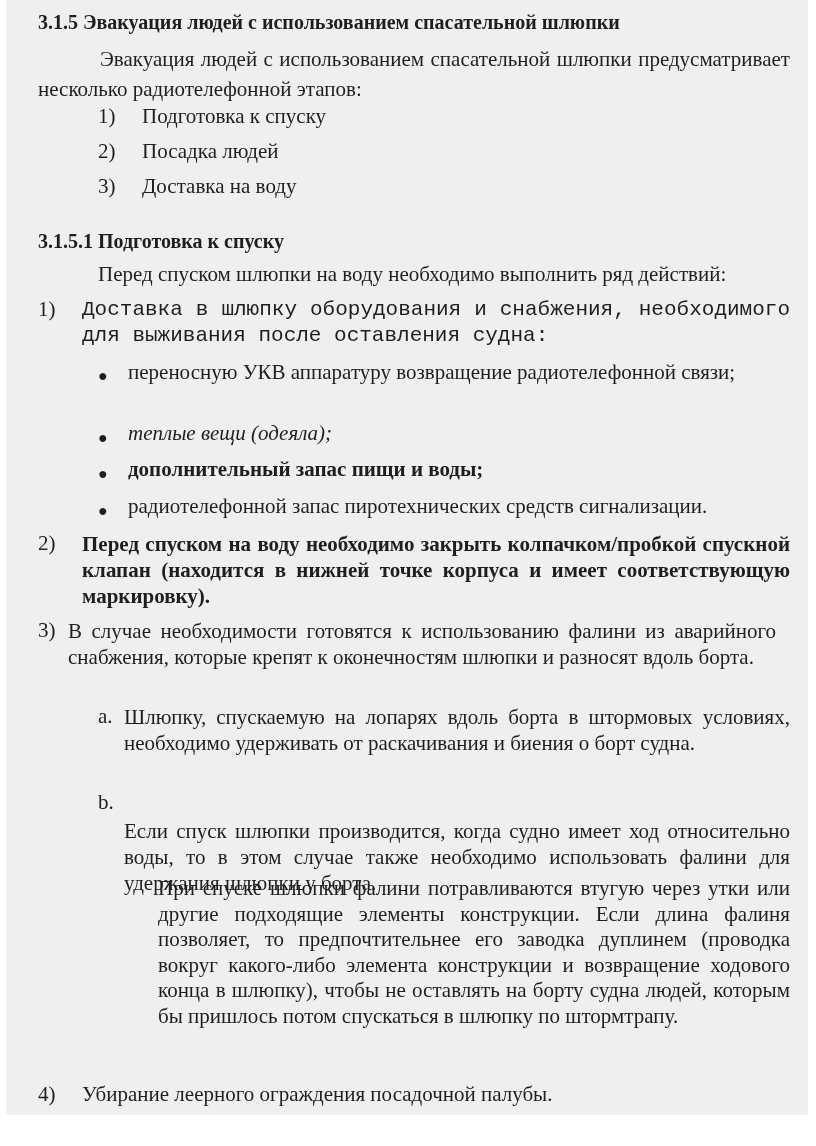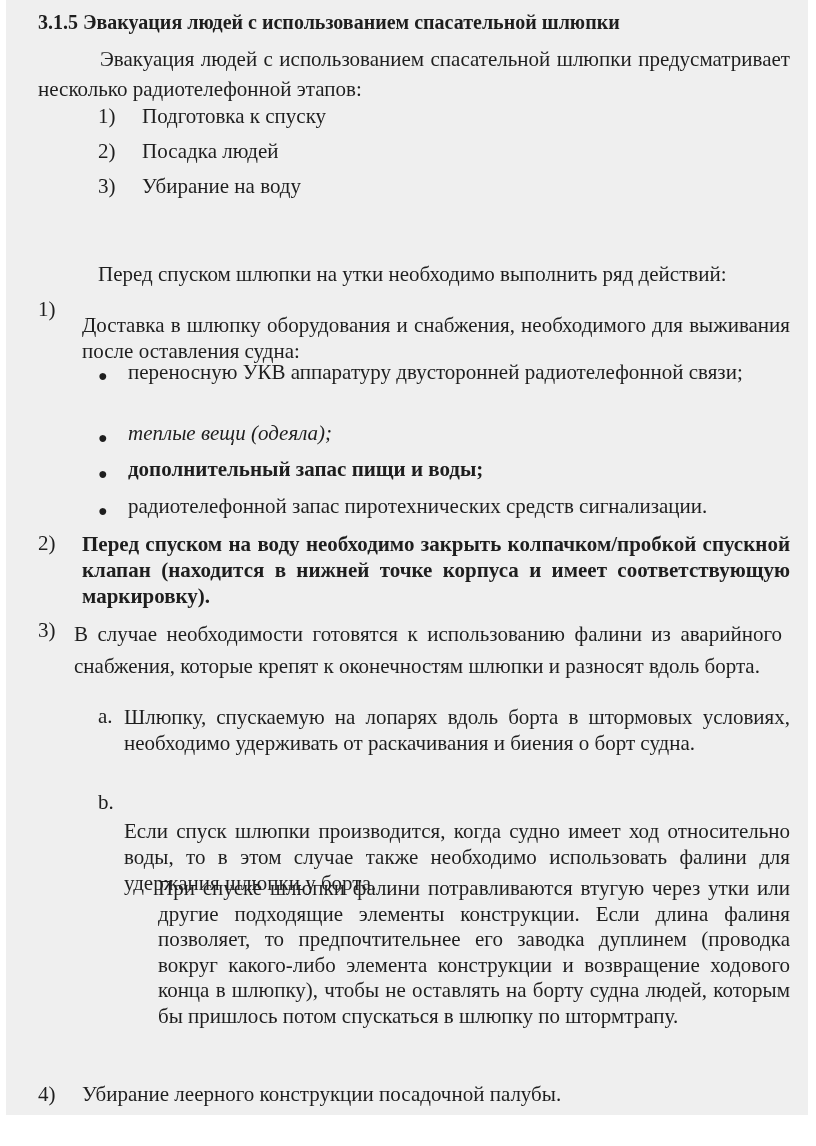--- a/index.html
+++ b/index.html
@@ -23,50 +23,51 @@
   <div class="abs h" style="left:32px;top:10px;">3.1.5  Эвакуация людей с использованием спасательной шлюпки</div>
 
   <div class="abs just" style="left:32px;top:44px;width:752px;text-indent:62px;line-height:30px;">Эвакуация людей с использованием спасательной шлюпки предусматривает несколько радиотелефонной этапов:</div>
 
   <div>
     <div class="abs" style="left:92px;top:104px;">1)</div>
     <div class="abs" style="left:136px;top:104px;">Подготовка к спуску</div>
     <div class="abs" style="left:92px;top:139px;">2)</div>
     <div class="abs" style="left:136px;top:139px;">Посадка людей</div>
     <div class="abs" style="left:92px;top:174px;">3)</div>
-    <div class="abs" style="left:136px;top:174px;">Убирание на воду</div>
+    <div class="abs" style="left:136px;top:174px;">Доставка на воду</div>
   </div>
 
+  <div class="abs h" style="left:32px;top:229px;">3.1.5.1 Подготовка к спуску</div>
 
-  <div class="abs" style="left:92px;top:262px;">Перед спуском шлюпки на утки необходимо выполнить ряд действий:</div>
+  <div class="abs" style="left:92px;top:262px;">Перед спуском шлюпки на воду необходимо выполнить ряд действий:</div>
 
   <div class="abs" style="left:32px;top:297px;">1)</div>
-  <div class="abs just" style="left:76px;top:312px;width:708px;line-height:26px;">Доставка в шлюпку оборудования и снабжения, необходимого для выживания после оставления судна:</div>
+  <div class="abs just" style="left:76px;top:297px;width:708px;line-height:26px;font-family:Liberation Mono, monospace;">Доставка в шлюпку оборудования и снабжения, необходимого для выживания после оставления судна:</div>
 
   <div>
     <div class="bullet" style="left:92px;top:363px;">●</div>
-    <div class="abs just" style="left:122px;top:359px;width:662px;line-height:26px;">переносную УКВ аппаратуру двусторонней радиотелефонной связи;</div>
+    <div class="abs just" style="left:122px;top:359px;width:662px;line-height:26px;">переносную УКВ аппаратуру возвращение радиотелефонной связи;</div>
     <div class="bullet" style="left:92px;top:425px;">●</div>
     <div class="abs" style="left:122px;top:421px;font-style:italic;">теплые вещи (одеяла);</div>
     <div class="bullet" style="left:92px;top:461px;">●</div>
     <div class="abs" style="left:122px;top:457px;font-weight:bold;">дополнительный запас пищи и воды;</div>
     <div class="bullet" style="left:92px;top:498px;">●</div>
     <div class="abs" style="left:122px;top:494px;">радиотелефонной запас пиротехнических средств сигнализации.</div>
   </div>
 
   <div class="abs" style="left:32px;top:531px;">2)</div>
   <div class="abs just" style="left:76px;top:531px;width:708px;line-height:26px;font-weight:bold;">Перед спуском на воду необходимо закрыть колпачком/пробкой спускной клапан (находится в нижней точке корпуса и имеет соответствующую маркировку).</div>
 
   <div class="abs" style="left:32px;top:618px;">3)</div>
-  <div class="abs just" style="left:68px;top:618px;width:708px;line-height:32px;">В случае необходимости готовятся к использованию фалини из аварийного снабжения, которые крепят к оконечностям шлюпки и разносят вдоль борта.</div>
+  <div class="abs just" style="left:62px;top:618px;width:708px;line-height:26px;">В случае необходимости готовятся к использованию фалини из аварийного снабжения, которые крепят к оконечностям шлюпки и разносят вдоль борта.</div>
 
   <div class="abs" style="left:92px;top:704px;">a.</div>
   <div class="abs just" style="left:118px;top:704px;width:666px;line-height:26px;">Шлюпку, спускаемую на лопарях вдоль борта в штормовых условиях, необходимо удерживать от раскачивания и биения о борт судна.</div>
 
   <div class="abs" style="left:92px;top:790px;">b.</div>
   <div class="abs just" style="left:118px;top:790px;width:666px;line-height:26px;margin-top:28px;">Если спуск шлюпки производится, когда судно имеет ход относительно воды, то в этом случае также необходимо использовать фалини для удержания шлюпки у борта.</div>
 
   <div class="abs just" style="left:152px;top:876px;width:632px;line-height:25.5px;">При спуске шлюпки фалини потравливаются втугую через утки или другие подходящие элементы конструкции. Если длина фалиня позволяет, то предпочтительнее его заводка дуплинем (проводка вокруг какого-либо элемента конструкции и возвращение ходового конца в шлюпку), чтобы не оставлять на борту судна людей, которым бы пришлось потом спускаться в шлюпку по штормтрапу.</div>
 
   <div class="abs" style="left:32px;top:1082px;">4)</div>
-  <div class="abs" style="left:76px;top:1082px;">Убирание леерного конструкции посадочной палубы.</div>
+  <div class="abs" style="left:76px;top:1082px;">Убирание леерного ограждения посадочной палубы.</div>
 
 </div>
 
 </body></html>

